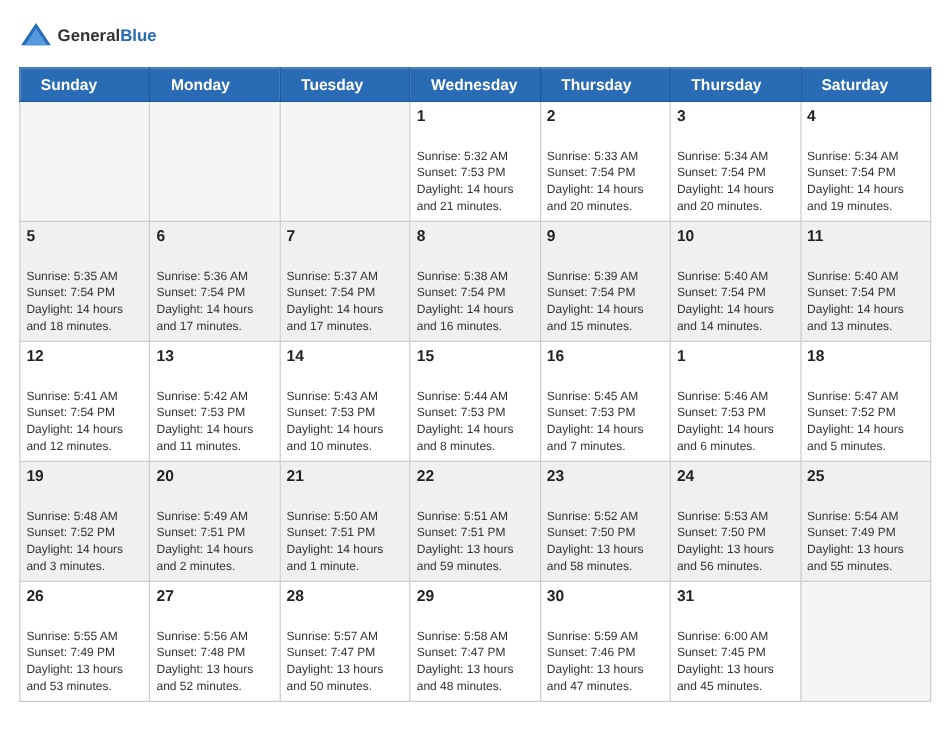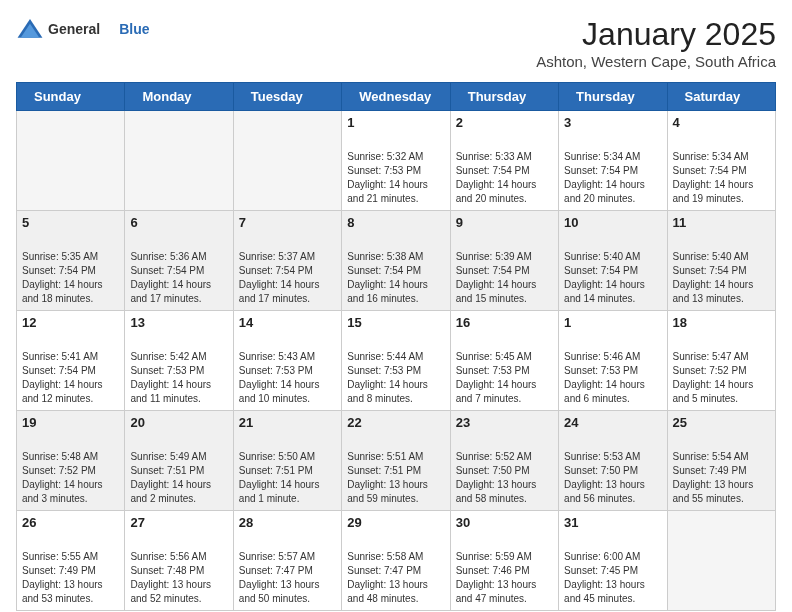--- a/index.html
+++ b/index.html
@@ -28,21 +28,20 @@
     }
     .logo-general {
       font-size: 14px;
       font-weight: bold;
       color: #333;
     }
     .logo-blue {
       font-size: 14px;
       font-weight: bold;
       color: #2a6bb5;
-      padding-left: 19px;
     }
     .logo-icon {
       width: 28px;
       height: 28px;
     }
     .title-block {
       text-align: right;
     }
     .month-title {
       font-size: 32px;
@@ -103,24 +102,20 @@
   <div class="logo">
     <svg class="logo-icon" viewBox="0 0 36 36">
       <polygon points="18,4 34,28 2,28" fill="#2a6bb5"></polygon>
       <polygon points="18,10 30,28 6,28" fill="#5599dd"></polygon>
     </svg>
     <div class="logo-text">
       <span class="logo-general">General</span>
       <span class="logo-blue">Blue</span>
     </div>
   </div>
-  <div class="title-block">
-    <div class="month-title">January 2025</div>
-    <div class="location">Ashton, Western Cape, South Africa</div>
-  </div>
 </div>
 
 <table class="calendar">
   <thead>
     <tr>
     <th>Sunday</th>
         <th>Monday</th>
         <th>Tuesday</th>
         <th>Wednesday</th>
         <th>Thursday</th>

